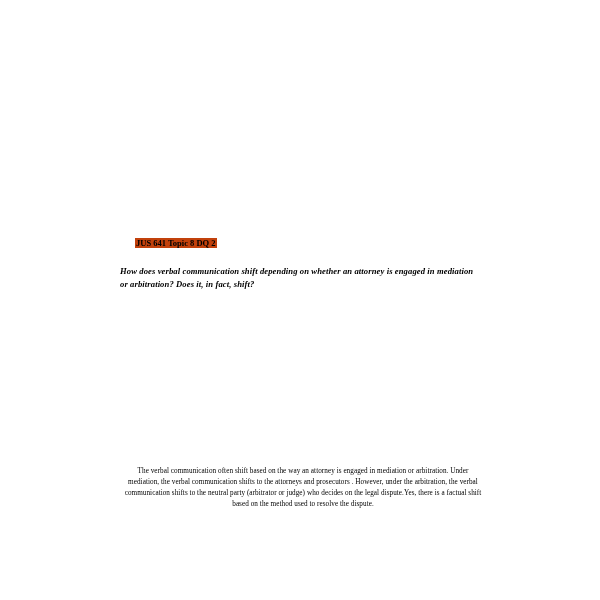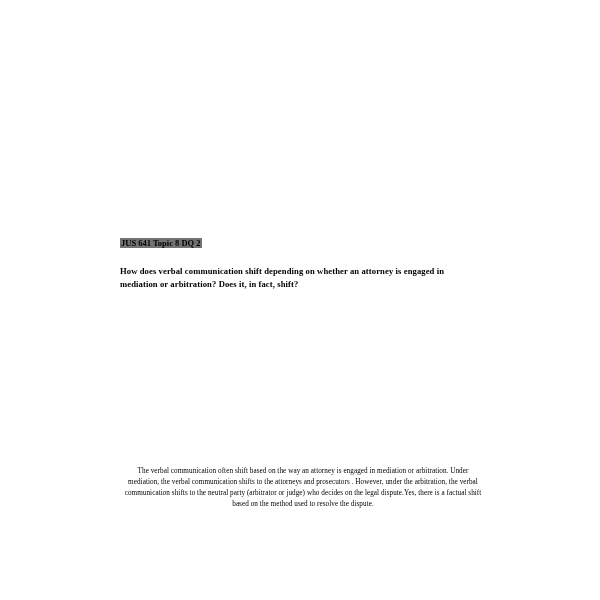--- a/index.html
+++ b/index.html
@@ -26,31 +26,33 @@
     width: 360px;
   }
   .title-line {
     margin: 0;
     font-size: 8.5px;
     font-weight: bold;
     color: #000000;
     line-height: 1.3;
   }
   .title-highlight {
-    background: #737373;
+    background: #c2410c;
     padding: 0 1px;
+    margin-left: 15px;
   }
   .prompt {
     margin: 0;
     padding-top: 16px;
     font-size: 8.6px;
     font-weight: bold;
     color: #000000;
     line-height: 1.45;
     letter-spacing: 0.1px;
+    font-style: italic;
   }
   .answer {
     position: absolute;
     left: 122px;
     top: 466px;
     width: 362px;
     margin: 0;
     font-size: 7.2px;
     font-weight: normal;
     color: #000000;

